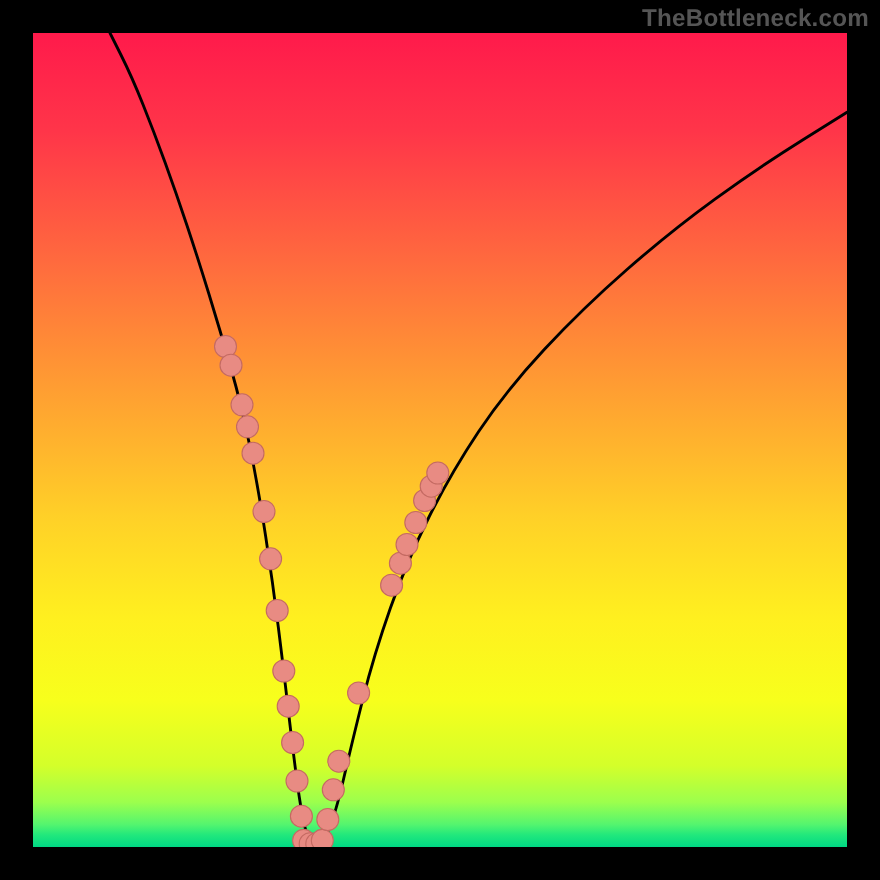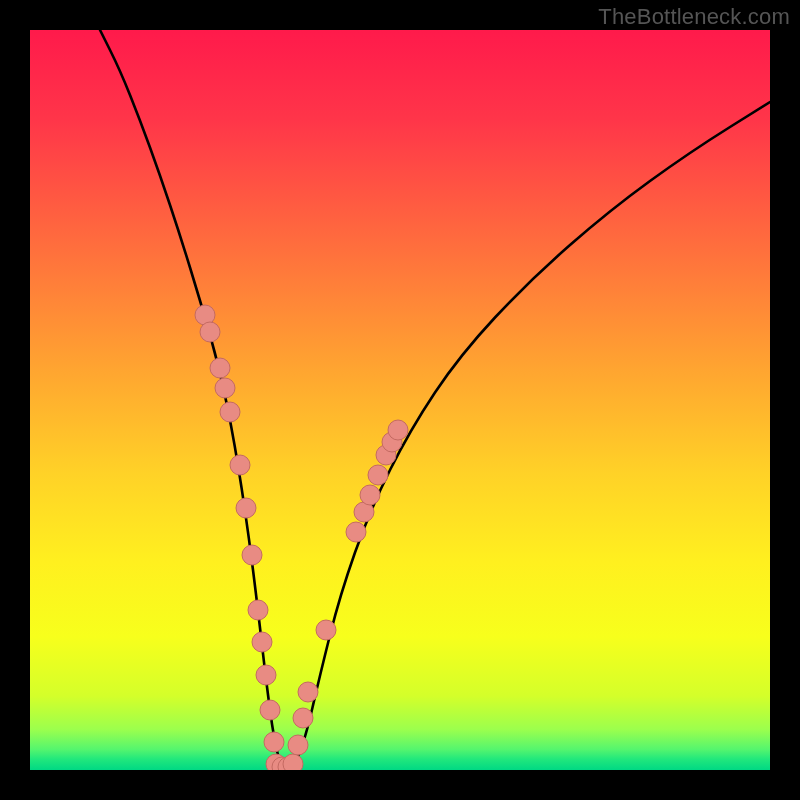--- a/index.html
+++ b/index.html
@@ -27,21 +27,21 @@
   .gradient-bg {
     position: absolute;
     inset: 0;
   }
   .watermark {
     position: absolute;
     top: 4px;
     right: 10px;
     color: #555;
     font-size: 22px;
-    font-weight: 400;
+    font-weight: 700;
     letter-spacing: 0.2px;
     user-select: none;
   }
   svg.curve {
     position: absolute;
     inset: 0;
   }
 </style>
 </head>
 <body>

